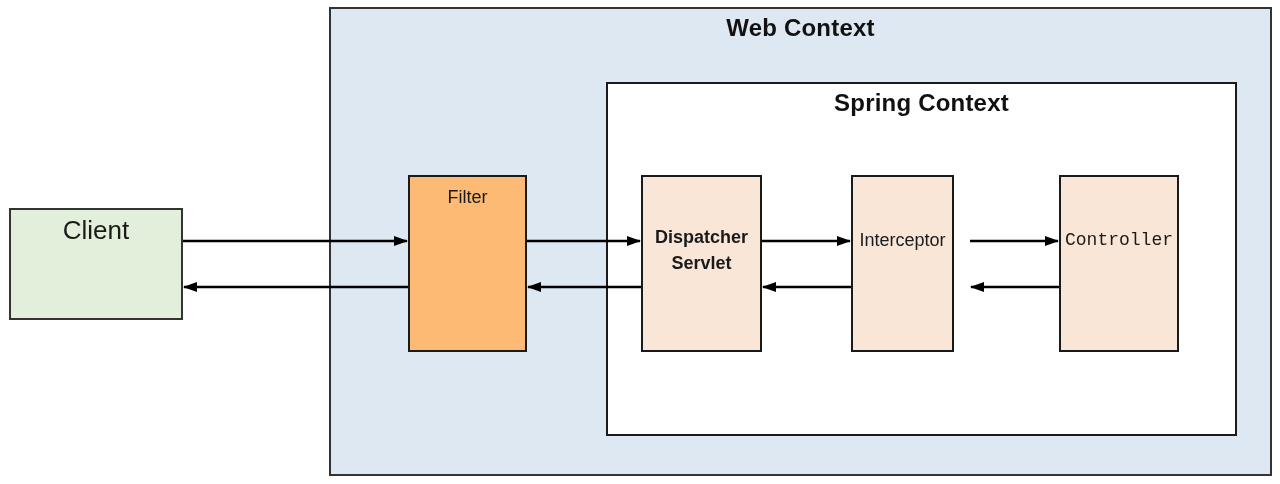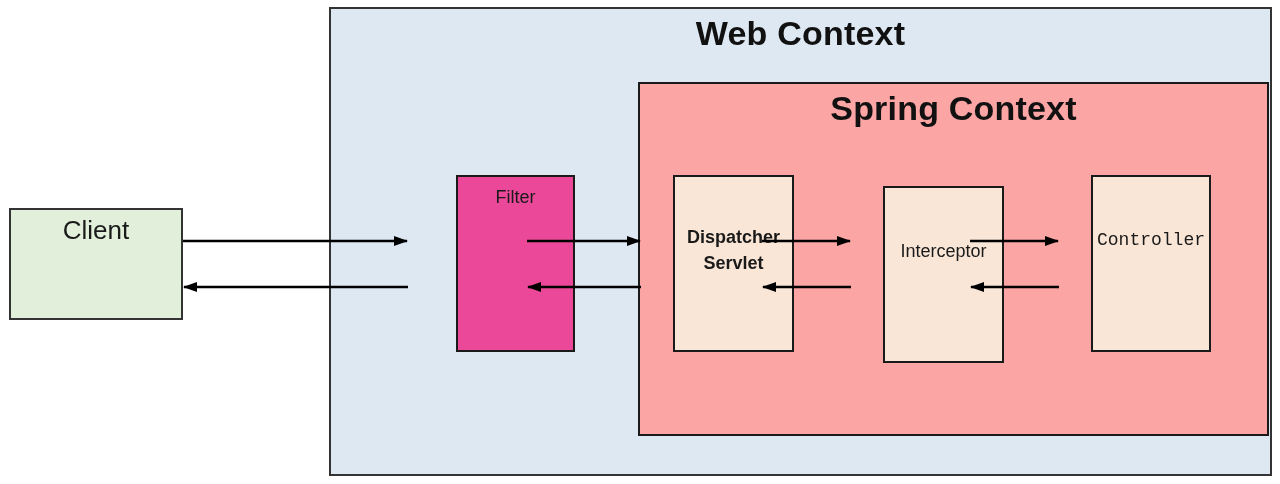--- a/index.html
+++ b/index.html
@@ -7,31 +7,31 @@
     position:relative;width:1280px;height:484px;background:#ffffff;
     font-family:"Liberation Sans",sans-serif;color:#111111;overflow:hidden;
   }
   .abs{position:absolute;box-sizing:border-box;}
   
   #web-context{left:329px;top:7px;width:943px;height:469px;
     background:#dde8f2;border:2px solid #333333;}
   #spring-context{left:275px;top:73px;width:631px;height:354px;
     background:#fae6d7;border:2px solid #1a1a1a;}
   .container-title{position:absolute;left:0;top:5px;width:100%;
-    text-align:center;font-size:34px;font-weight:bold;letter-spacing:0.2px;}
+    text-align:center;font-size:24px;font-weight:bold;letter-spacing:0.2px;}
   
   .node{position:absolute;box-sizing:border-box;border:2px solid #1a1a1a;}
   #client{left:9px;top:208px;width:174px;height:112px;
     background:#e2efda;border-color:#333333;}
   #client .node-label{top:7px;font-size:26px;font-weight:normal;}
   #filter{left:77px;top:166px;width:119px;height:177px;background:#e9f0f8;}
   #filter .node-label{top:7px;}
   #dispatcher-servlet{left:33px;top:91px;width:121px;height:177px;background:#fae6d7;}
   #dispatcher-servlet .node-label{top:47px;font-weight:bold;}
-  #interceptor{left:243px;top:102px;width:121px;height:177px;background:#fae6d7;}
+  #interceptor{left:243px;top:91px;width:103px;height:177px;background:#fae6d7;}
   #interceptor .node-label{top:50px;}
   #controller{left:451px;top:91px;width:120px;height:177px;background:#fae6d7;font-family:Liberation Mono, monospace;}
   #controller .node-label{top:50px;}
   .node-label{position:absolute;left:0;width:100%;text-align:center;
     font-size:18px;line-height:26px;color:#1a1a1a;}
   
   #arrow-layer{position:absolute;left:0;top:0;width:1280px;height:484px;
     pointer-events:none;}
 </style>
 </head>
@@ -39,25 +39,25 @@
 
 <div class="stage">
 
   <div class="node abs" id="client" style="background-color: rgb(226, 239, 218);">
     <div class="node-label">Client</div>
   </div>
 
   <div class="abs" id="web-context" style="background-color: rgb(221, 232, 242);">
     <div class="container-title">Web Context</div>
 
-    <div class="node" id="filter" style="background-color: #ec4899; margin-left: 48px;">
+    <div class="node" id="filter" style="background-color: #fdba74;">
       <div class="node-label">Filter</div>
     </div>
 
-    <div class="abs" id="spring-context" style="background-color: #fca5a5; margin-left: 32px;">
+    <div class="abs" id="spring-context" style="background-color: #ffffff;">
       <div class="container-title">Spring Context</div>
 
       <div class="node" id="dispatcher-servlet" style="background-color: rgb(250, 230, 215);">
         <div class="node-label">Dispatcher Servlet</div>
       </div>
 
       <div class="node" id="interceptor" style="background-color: rgb(250, 230, 215);">
         <div class="node-label">Interceptor</div>
       </div>
 

